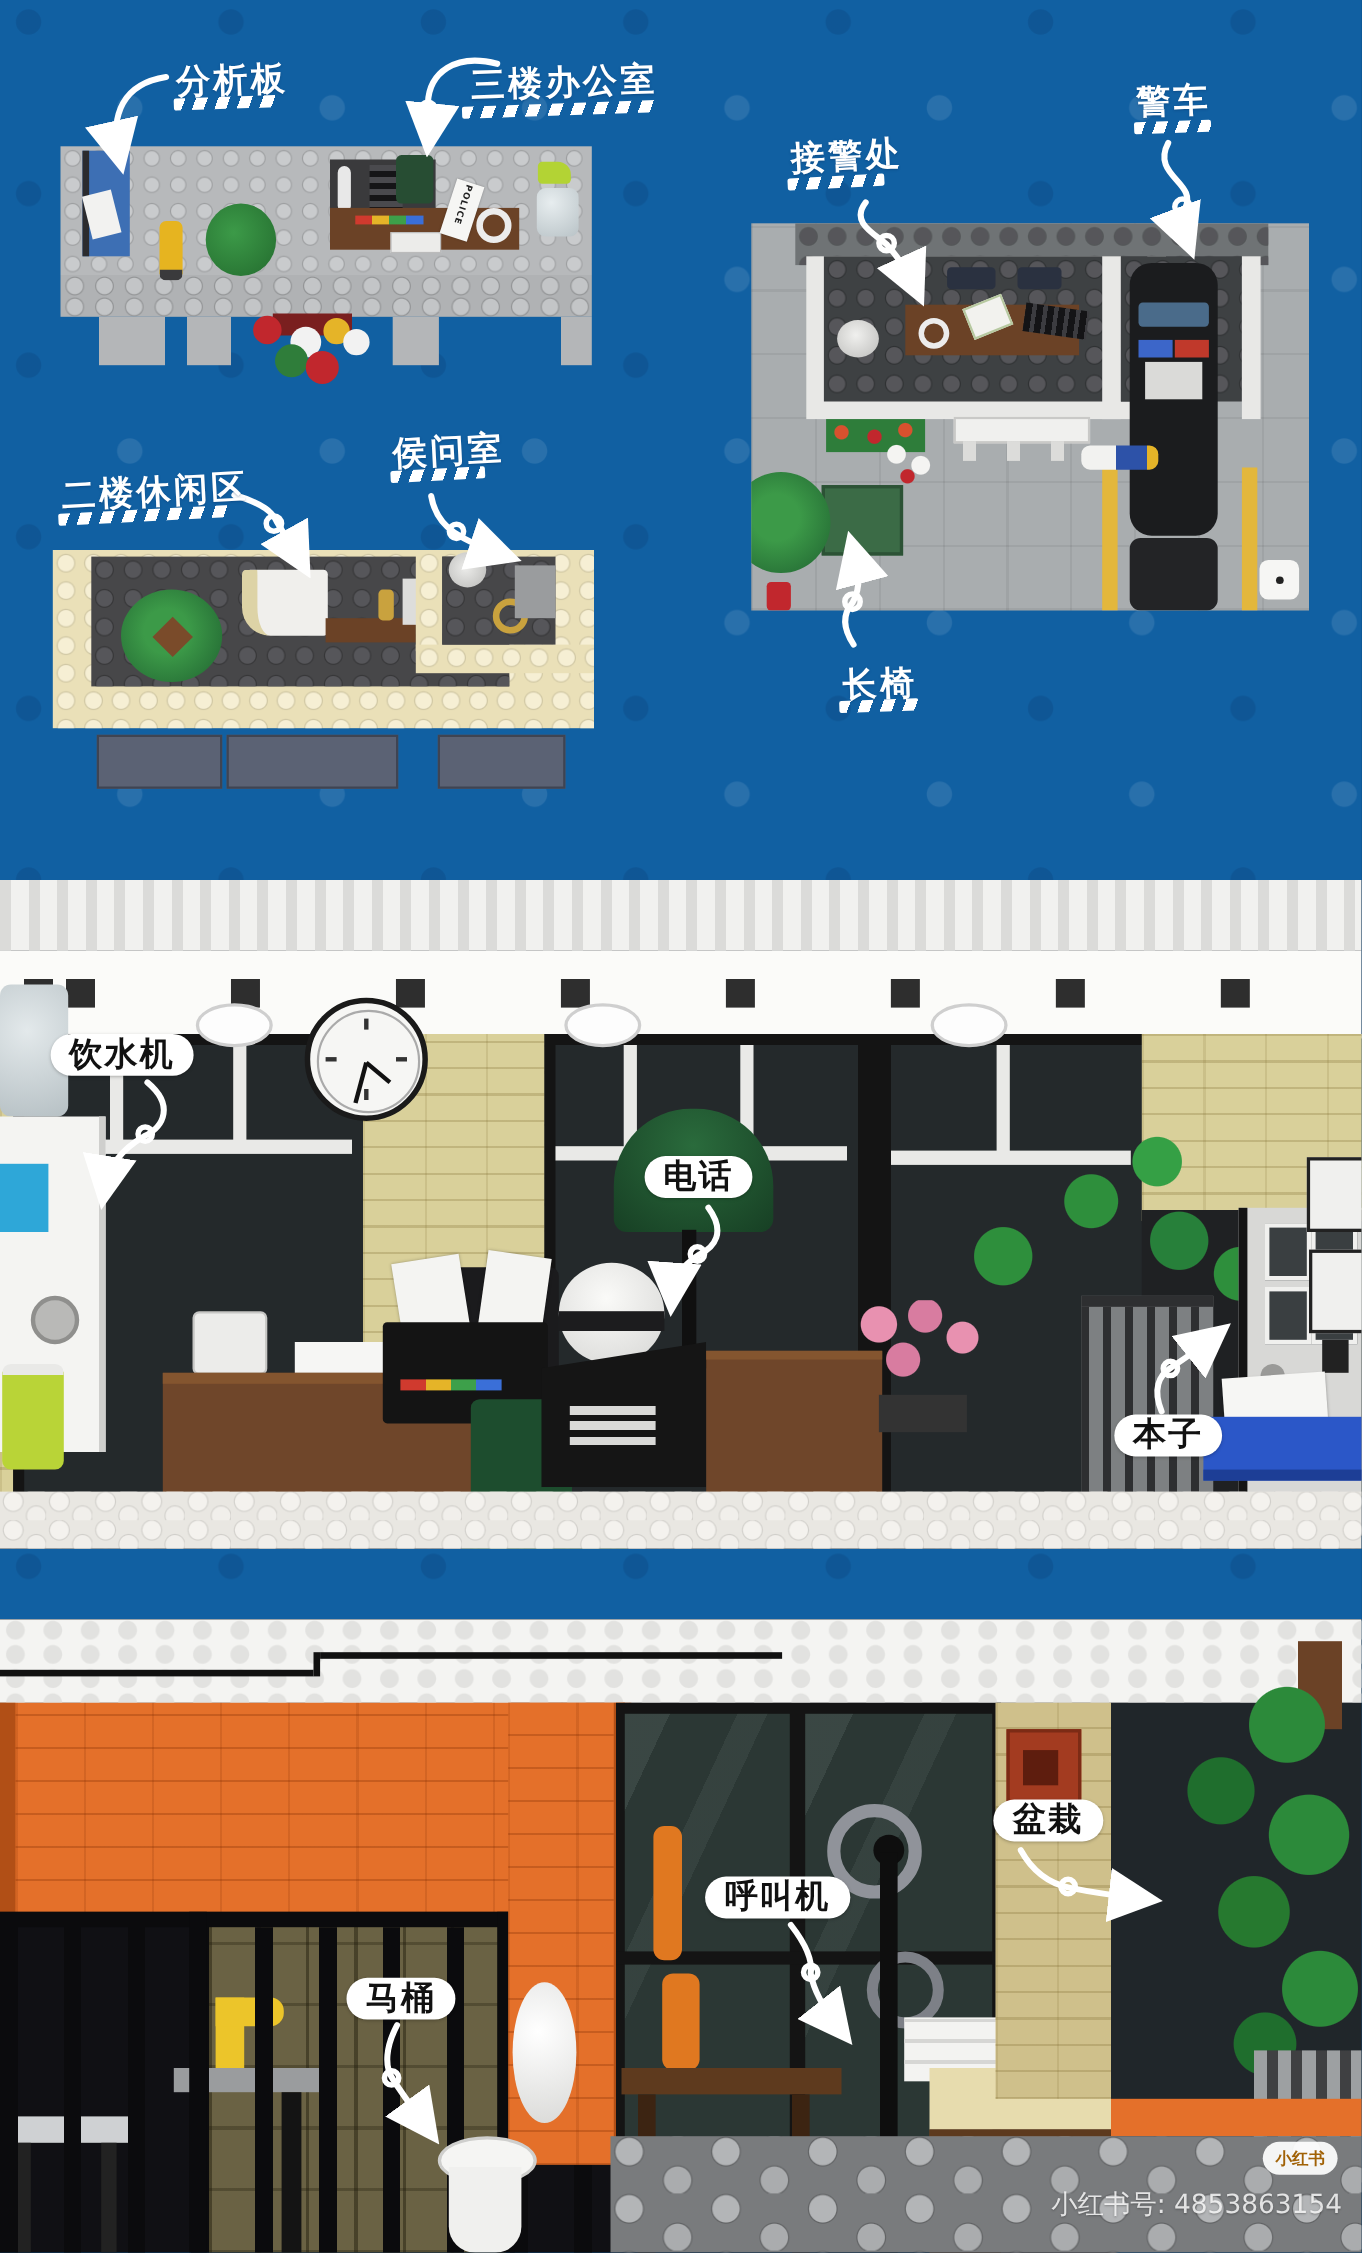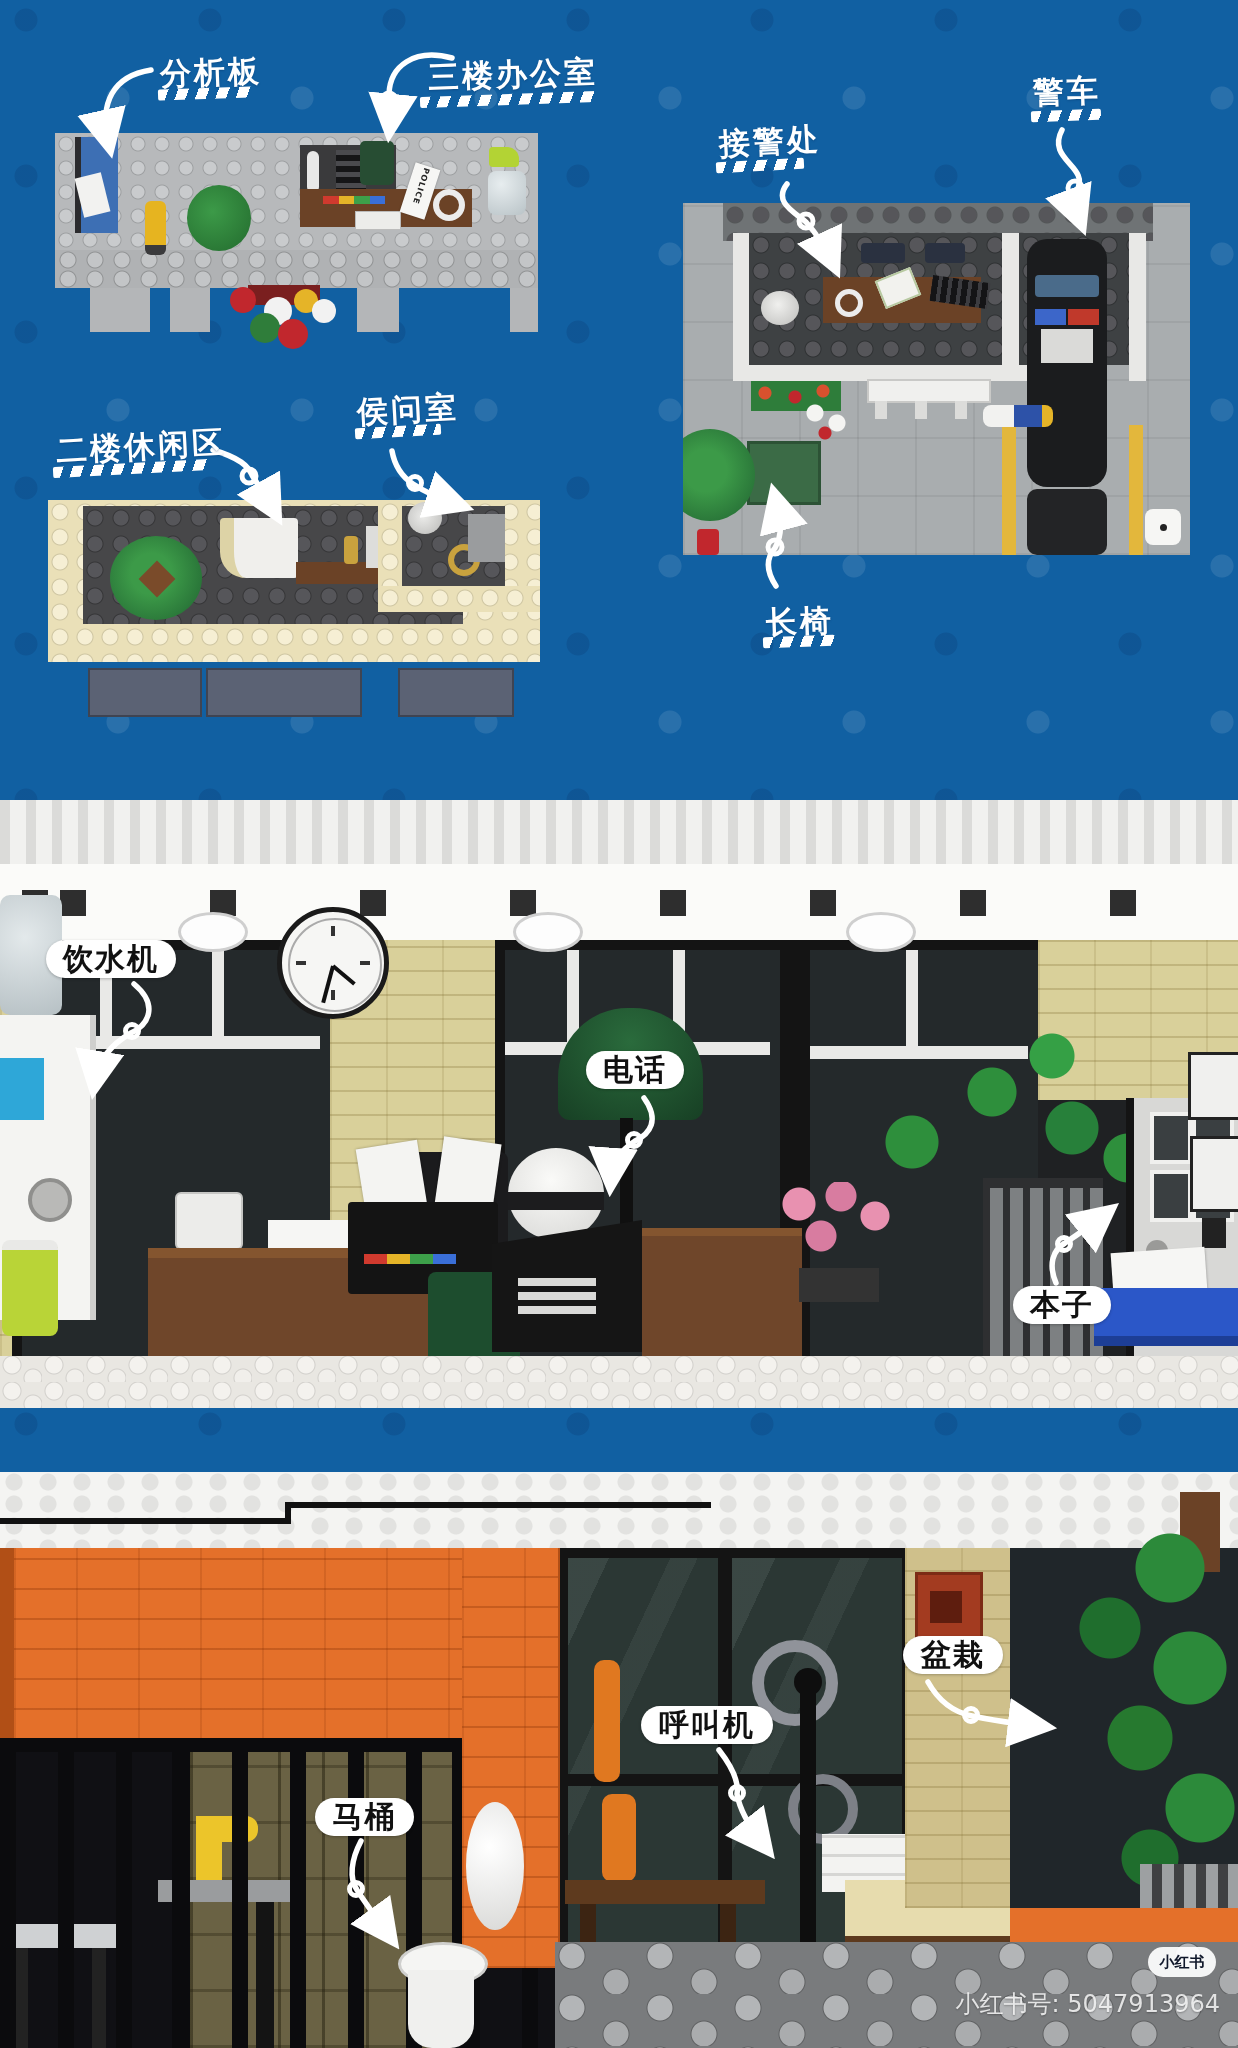--- a/index.html
+++ b/index.html
@@ -290,24 +290,24 @@
       radial-gradient(circle at 150px 60px,#2c8a3a 34px,transparent 35px),
       radial-gradient(circle at 90px 120px,#1f6e2d 30px,transparent 31px),
       radial-gradient(circle at 170px 160px,#2c8a3a 36px,transparent 37px),
       radial-gradient(circle at 120px 230px,#26792f 32px,transparent 33px),
       radial-gradient(circle at 180px 300px,#2c8a3a 34px,transparent 35px),
       radial-gradient(circle at 130px 350px,#1f6e2d 28px,transparent 29px);"></div>
     <div class="a" style="left:1140px;top:392px;width:98px;height:120px;background:repeating-linear-gradient(90deg,#9da0a2 0 12px,#3f4042 12px 22px);"></div>
     <div class="a" style="left:1010px;top:436px;width:228px;height:34px;background:#e4702a;"></div>
     <div class="a ground-gray" style="left:555px;top:470px;width:683px;height:106px;"></div>
 
-    <div class="a" style="left:1148px;top:475px;width:68px;height:30px;background:rgba(255,255,255,.92);border-radius:15px;text-align:center;line-height:30px;font-size:15px;font-weight:bold;color:#0f172a;">
+    <div class="a" style="left:1148px;top:475px;width:68px;height:30px;background:rgba(255,255,255,.92);border-radius:15px;text-align:center;line-height:30px;font-size:15px;font-weight:bold;color:#a16207;">
       <span>小红书</span>
     </div>
-    <div class="a" style="left:930px;top:516px;width:290px;text-align:right;font-size:24px;color:rgba(255,255,255,.82);text-shadow:0 1px 2px rgba(0,0,0,.3);">小红书号: 5047913964</div>
+    <div class="a" style="left:930px;top:516px;width:290px;text-align:right;font-size:24px;color:rgba(255,255,255,.82);text-shadow:0 1px 2px rgba(0,0,0,.3);">小红书号: 4853863154</div>
   </div>
 
   <svg class="a" width="1238" height="2048" viewBox="0 0 1238 2048" style="left:0;top:0;pointer-events:none;">
     <defs>
       <marker id="ah" markerWidth="9" markerHeight="9" refX="5.5" refY="4.5" orient="auto">
         <path d="M0,0 L9,4.5 L0,9 z" fill="#ffffff"></path>
       </marker>
     </defs>
     <g fill="none" stroke="#ffffff" stroke-width="5.5" stroke-linecap="round">
       <path d="M151,70 C112,76 100,104 108,140" marker-end="url(#ah)"></path>

